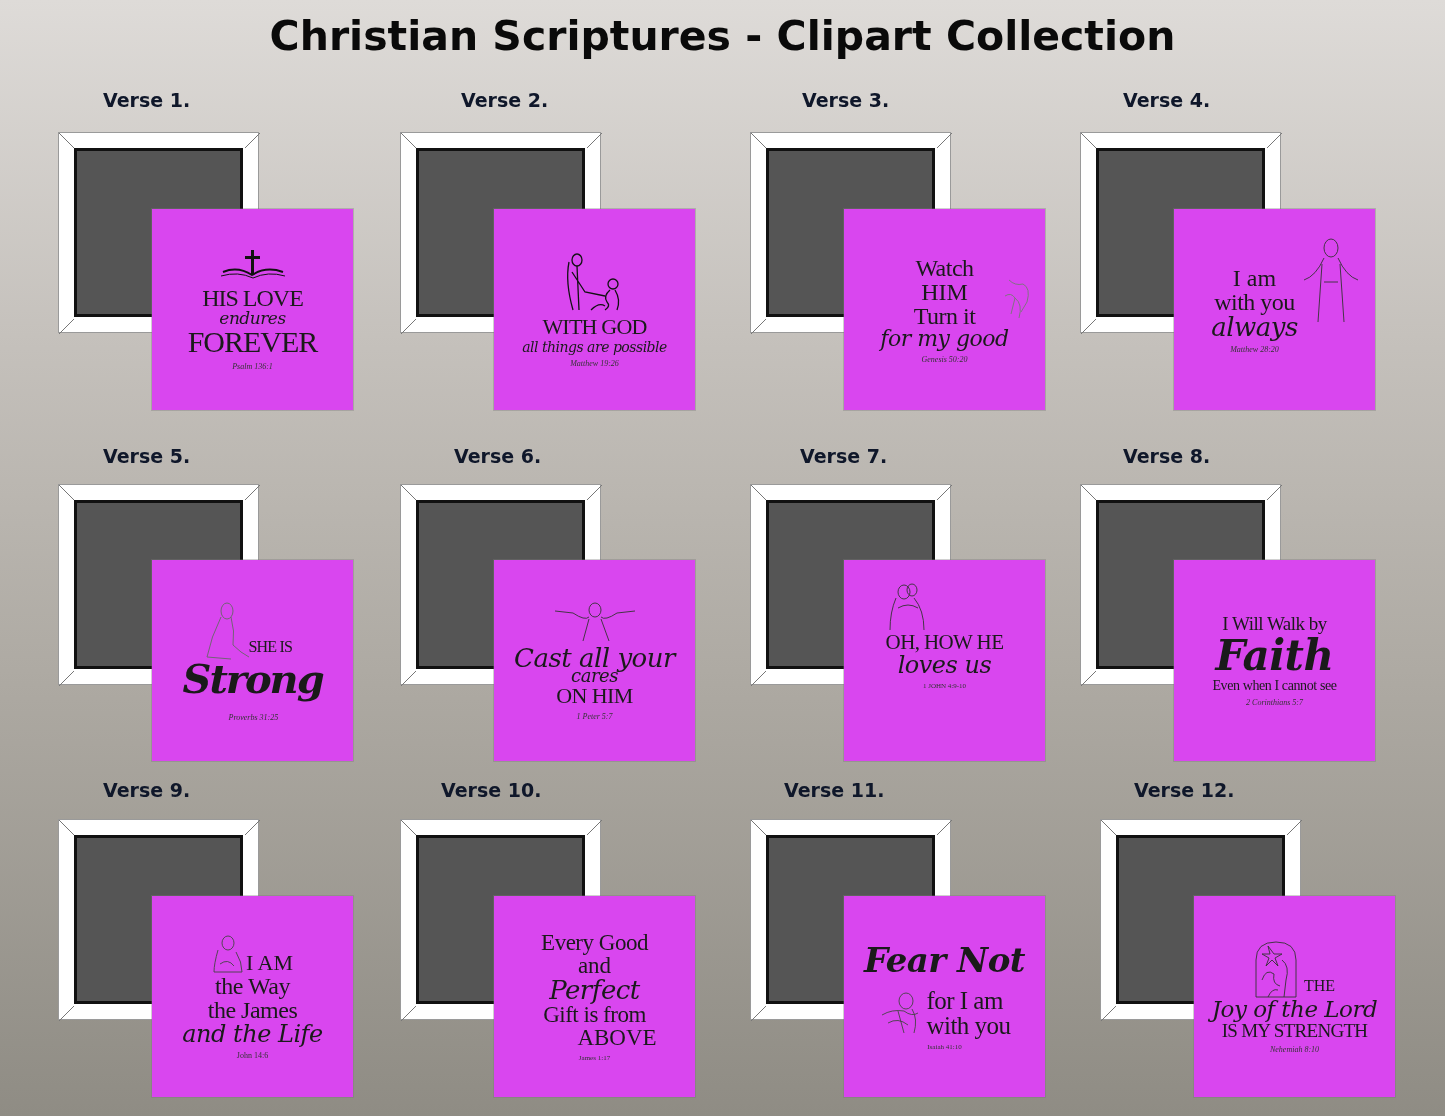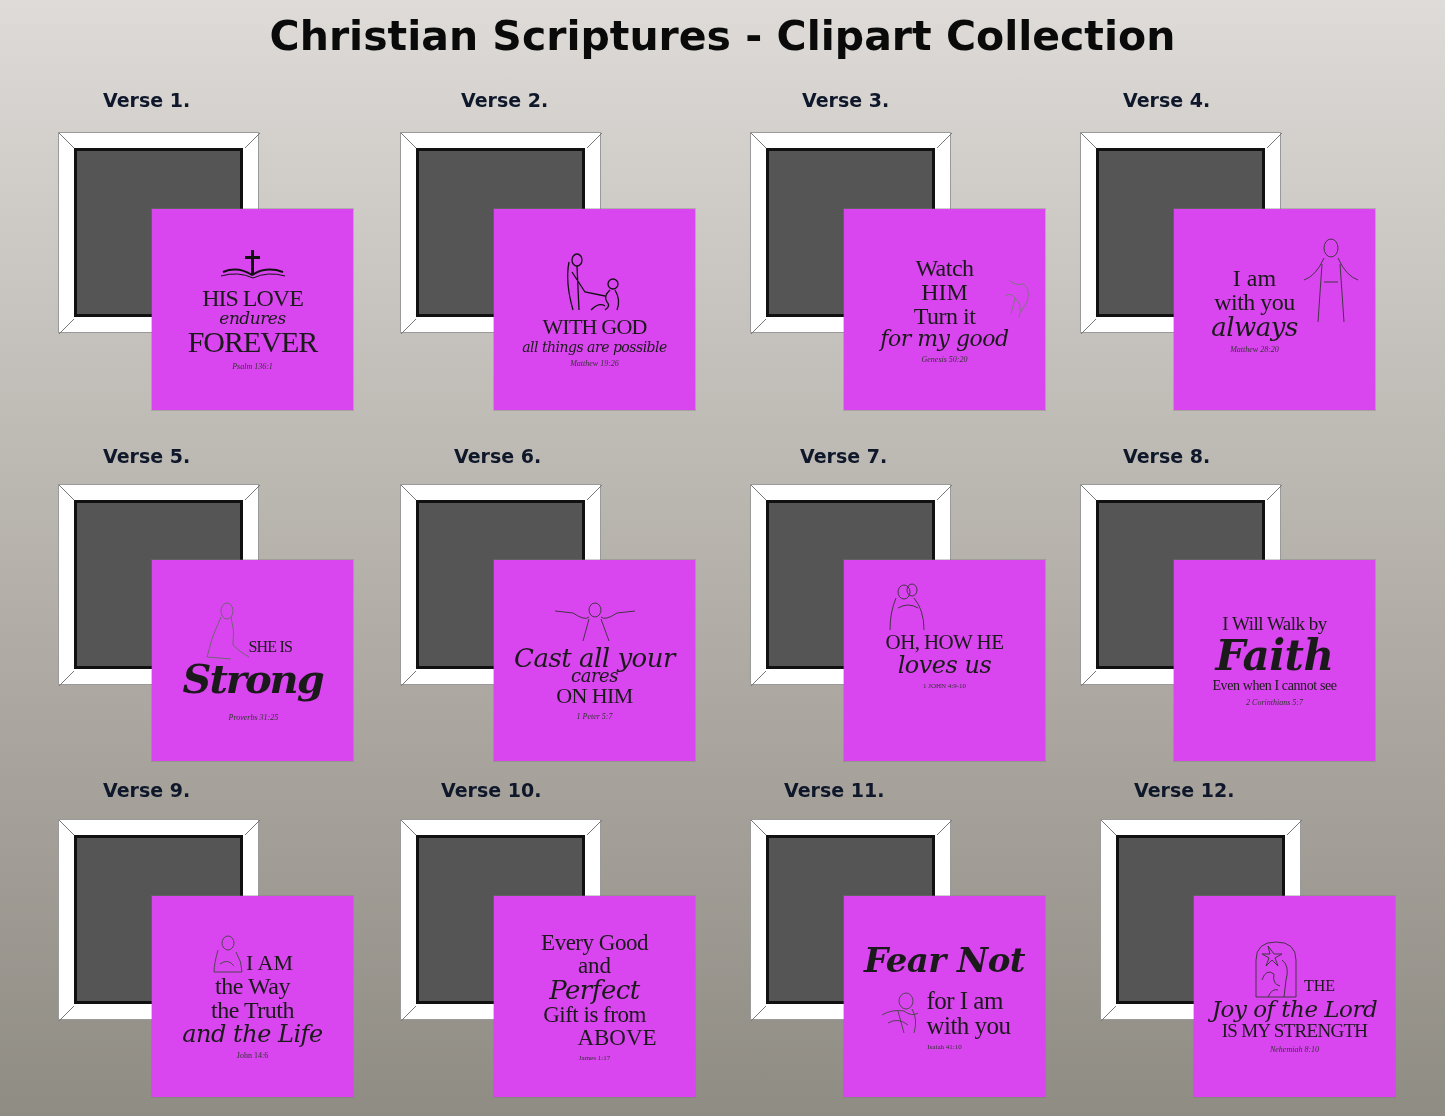--- a/index.html
+++ b/index.html
@@ -251,21 +251,21 @@
   <div style="display:flex;align-items:flex-end;">
     <svg width="32" height="40" viewBox="0 0 32 40">
       <g fill="none" stroke="#444" stroke-width="0.9">
           <ellipse cx="16" cy="9" rx="6" ry="7"></ellipse>
           <path d="M6 16 Q2 30 2 38 L30 38 Q30 28 24 18 M8 30 Q16 24 22 32"></path>
         </g>
     </svg>
     <div class="serif" style="font-size:22px;margin-left:2px;">I AM</div>
   </div>
   <div class="serif" style="font-size:24px;letter-spacing:-0.5px;">the Way</div>
-  <div class="serif" style="font-size:24px;letter-spacing:-0.5px;">the Truth</div>
+  <div class="serif" style="font-size:24px;letter-spacing:-0.5px;">the James</div>
   <div class="script" style="font-size:24px;">and the Life</div>
   <div class="ref" style="font-style:normal;">John 14:6</div>
 </div>
 
 <div class="label" style="left:441px;top:779px;">Verse 10.</div>
 <div class="frame" style="left:400px;top:819px;">
   <svg class="bevel" width="201" height="201">
       <g stroke="#777" stroke-width="1">
         <line x1="0" y1="0" x2="15" y2="15"></line>
         <line x1="201" y1="0" x2="186" y2="15"></line>

